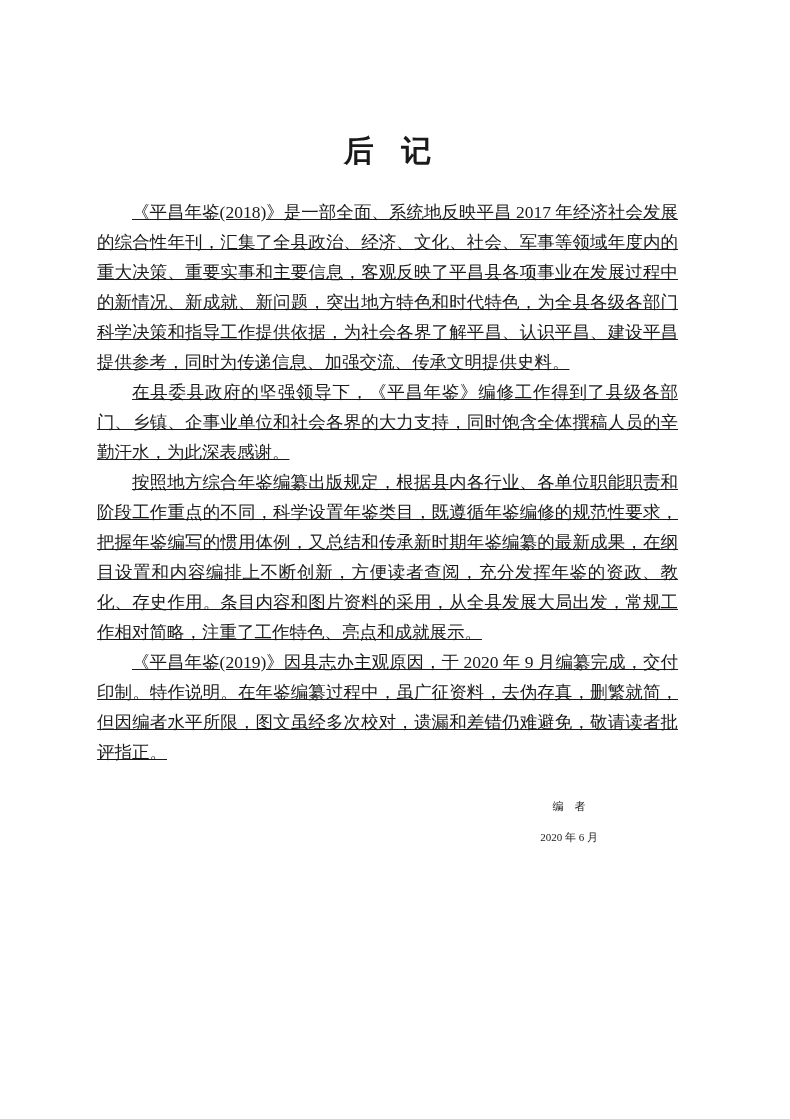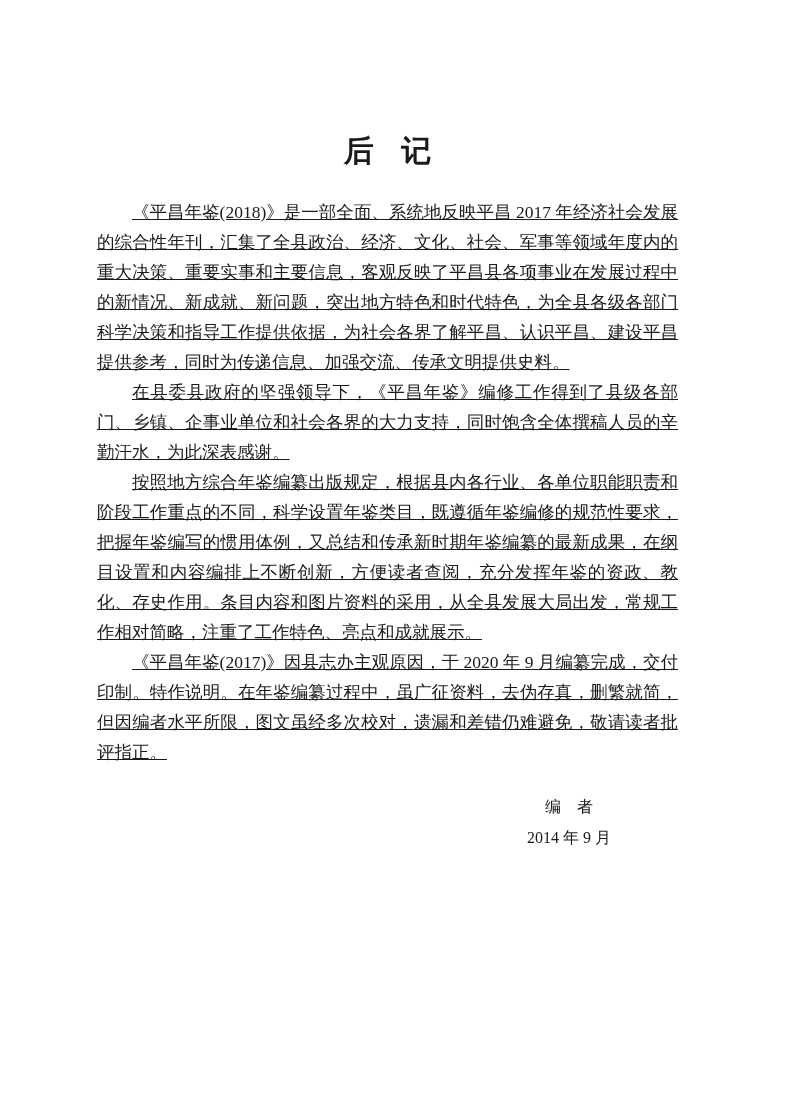--- a/index.html
+++ b/index.html
@@ -34,39 +34,39 @@
     line-height: 30px;
     text-align: justify;
     text-justify: inter-ideograph;
     text-indent: 2em;
     text-decoration: underline;
   }
   .signature {
     width: 190px;
     margin: 24px 14px 0 auto;
     text-align: center;
-    font-size: 16px;
+    font-size: 11px;
     line-height: 31px;
   }
   .signature .author {
     white-space: pre;
   }
 </style>
 </head>
 <body>
 
 <div class="page">
 
   <h1 class="doc-title">后 记</h1>
 
   <div class="doc-body">
     <p>《平昌年鉴(2018)》是一部全面、系统地反映平昌 2017 年经济社会发展的综合性年刊，汇集了全县政治、经济、文化、社会、军事等领域年度内的重大决策、重要实事和主要信息，客观反映了平昌县各项事业在发展过程中的新情况、新成就、新问题，突出地方特色和时代特色，为全县各级各部门科学决策和指导工作提供依据，为社会各界了解平昌、认识平昌、建设平昌提供参考，同时为传递信息、加强交流、传承文明提供史料。</p>
     <p>在县委县政府的坚强领导下，《平昌年鉴》编修工作得到了县级各部门、乡镇、企事业单位和社会各界的大力支持，同时饱含全体撰稿人员的辛勤汗水，为此深表感谢。</p>
     <p>按照地方综合年鉴编纂出版规定，根据县内各行业、各单位职能职责和阶段工作重点的不同，科学设置年鉴类目，既遵循年鉴编修的规范性要求，把握年鉴编写的惯用体例，又总结和传承新时期年鉴编纂的最新成果，在纲目设置和内容编排上不断创新，方便读者查阅，充分发挥年鉴的资政、教化、存史作用。条目内容和图片资料的采用，从全县发展大局出发，常规工作相对简略，注重了工作特色、亮点和成就展示。</p>
-    <p>《平昌年鉴(2017)》因县志办主观原因，于 2020 年 9 月编纂完成，交付印制。特作说明。在年鉴编纂过程中，虽广征资料，去伪存真，删繁就简，但因编者水平所限，图文虽经多次校对，遗漏和差错仍难避免，敬请读者批评指正。</p>
+    <p>《平昌年鉴(2019)》因县志办主观原因，于 2020 年 9 月编纂完成，交付印制。特作说明。在年鉴编纂过程中，虽广征资料，去伪存真，删繁就简，但因编者水平所限，图文虽经多次校对，遗漏和差错仍难避免，敬请读者批评指正。</p>
   </div>
 
   <div class="signature">
     <div class="author">编　者</div>
-    <div class="date">2014 年 9 月</div>
+    <div class="date">2020 年 6 月</div>
   </div>
 
 </div>
 
 </body></html>

